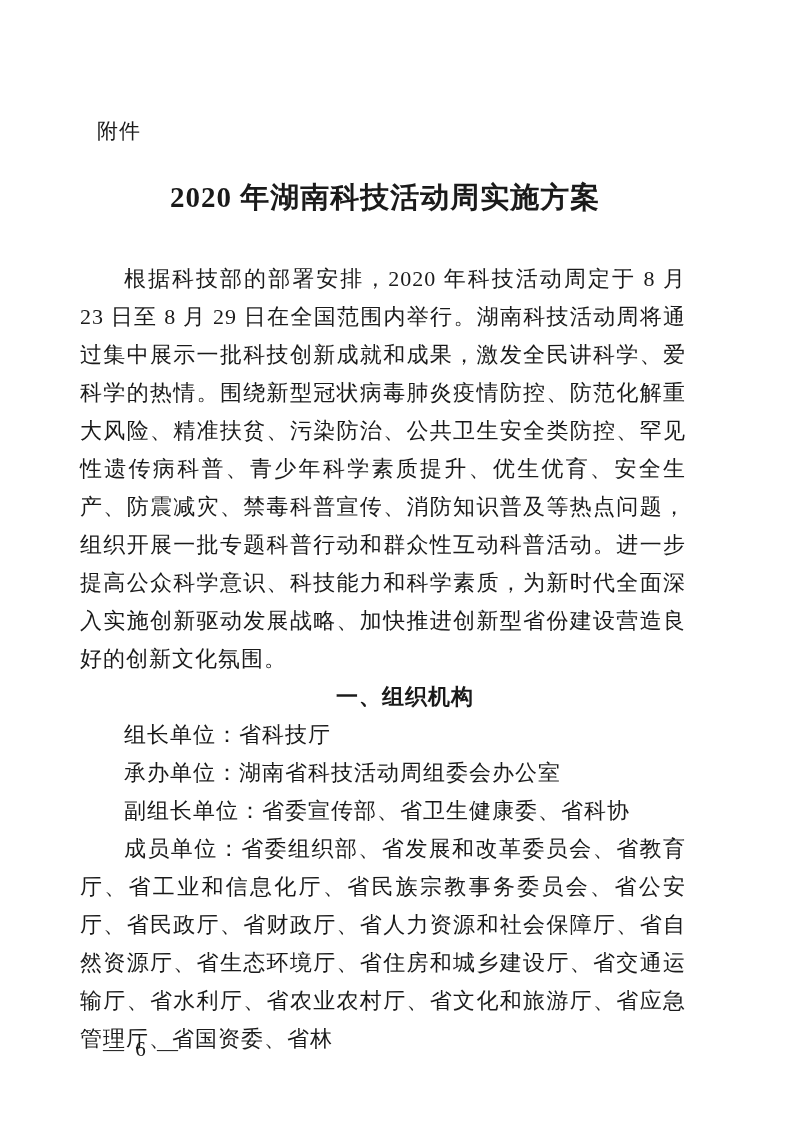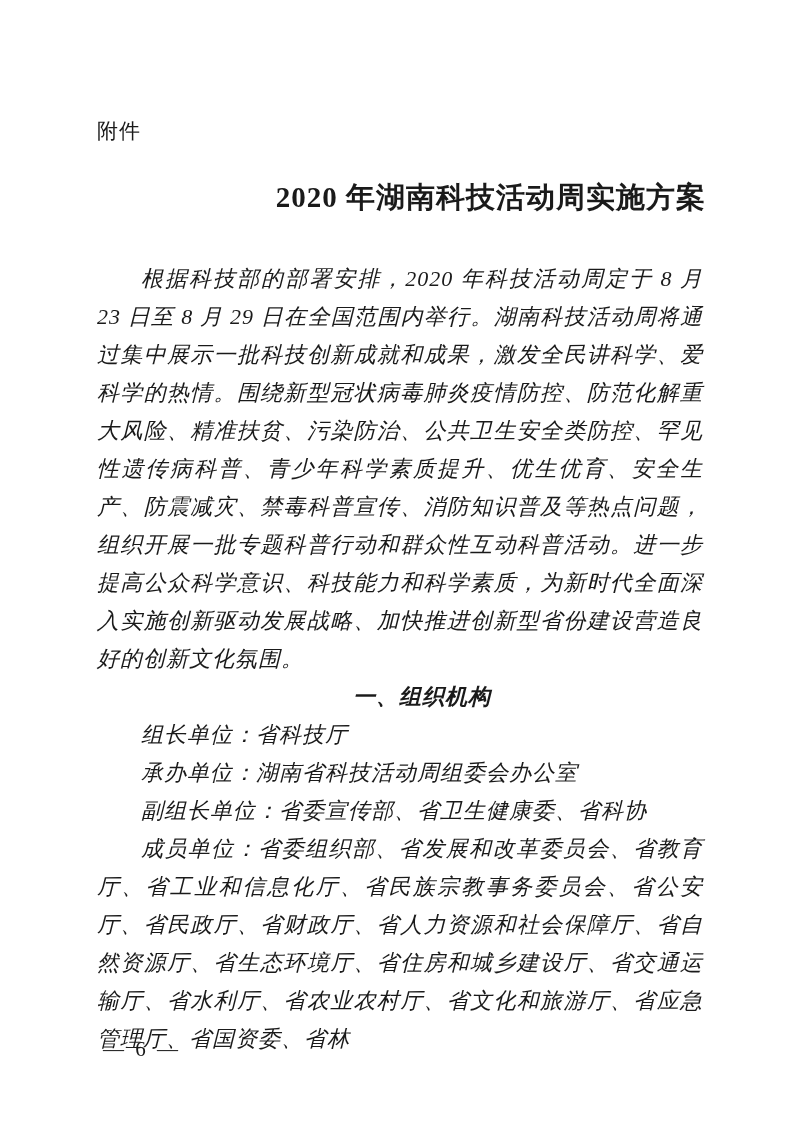--- a/index.html
+++ b/index.html
@@ -24,37 +24,37 @@
     line-height: 26px;
     font-family: "Liberation Sans", "DejaVu Sans", sans-serif;
     letter-spacing: 1px;
   }
   .doc-title {
     position: absolute;
     top: 180px;
     left: 0;
     width: 100%;
     margin: 0;
-    text-align: right;
+    text-align: center;
     font-size: 29px;
     line-height: 34px;
     font-weight: 700;
     font-family: "Liberation Serif", "DejaVu Serif", serif;
     letter-spacing: 1px;
+    padding-left: 32px;
   }
   .content {
     position: absolute;
     top: 260px;
-    left: 97px;
+    left: 80px;
     width: 606px;
     font-size: 22px;
     line-height: 38px;
     letter-spacing: 1px;
     text-align: justify;
-    font-style: italic;
   }
   .content p, .content h2 {
     margin: 0;
     padding: 0;
   }
   .indent {
     text-indent: 2em;
   }
   .section-heading {
     font-size: 22px;

